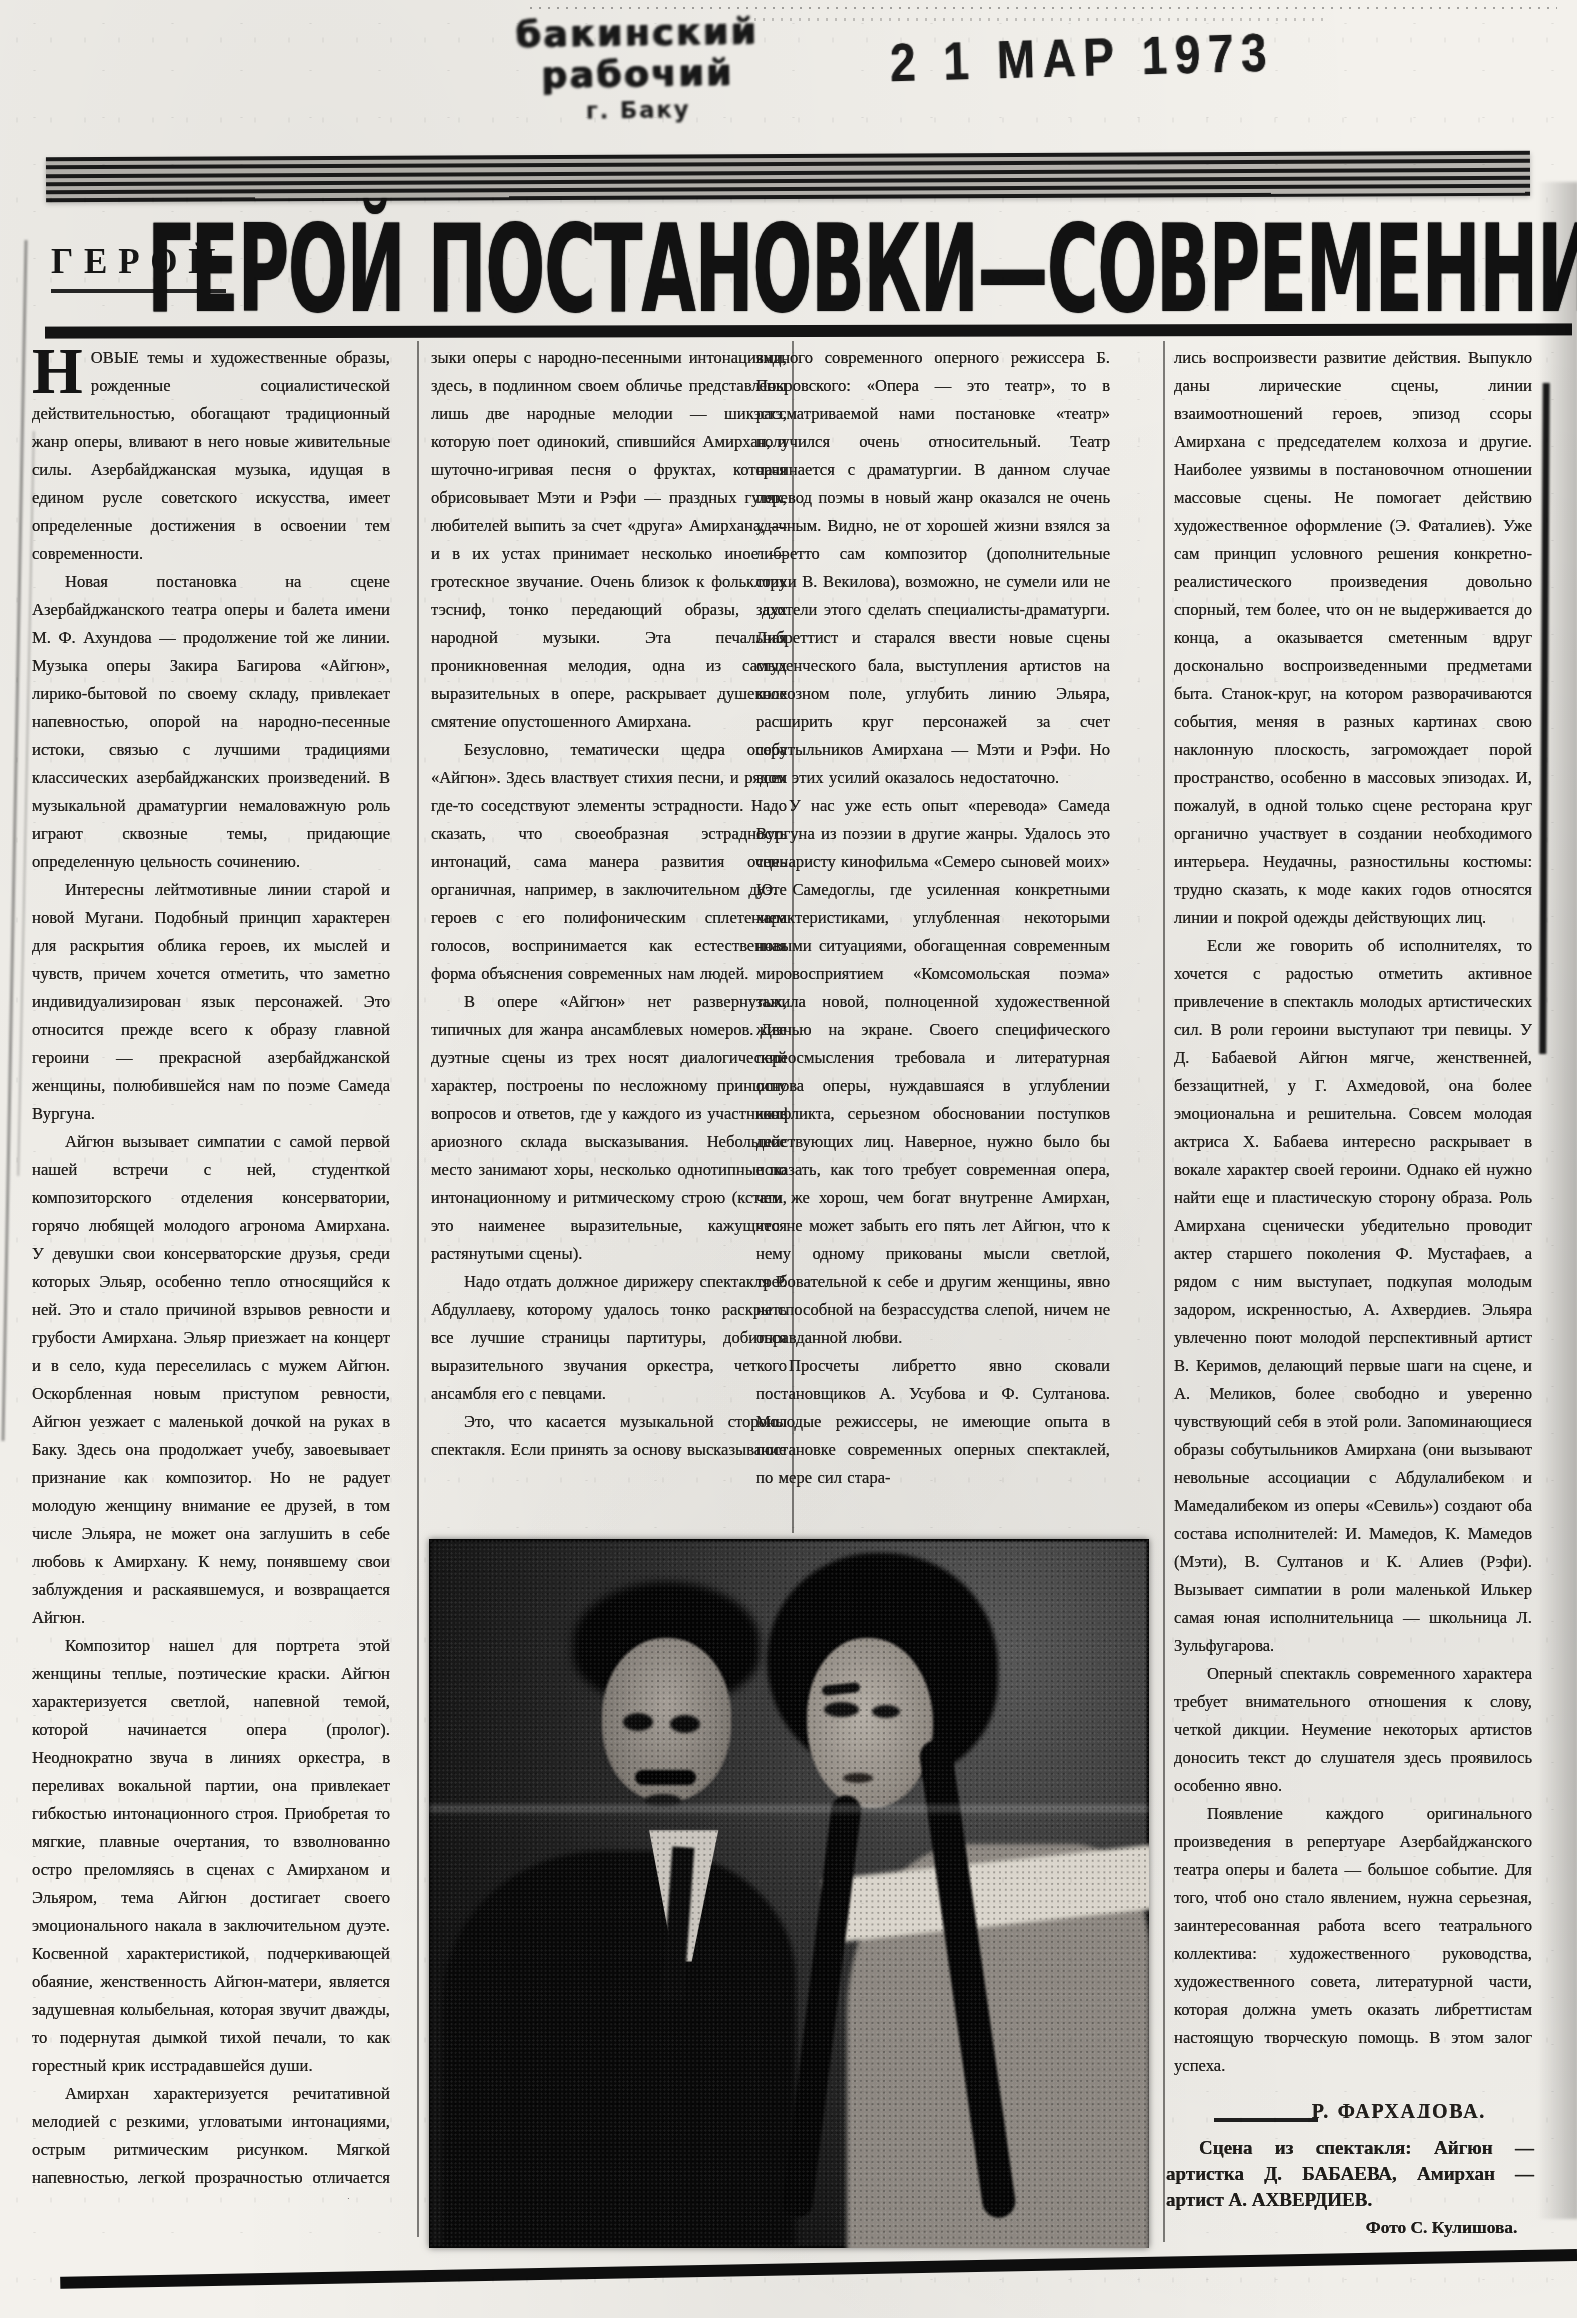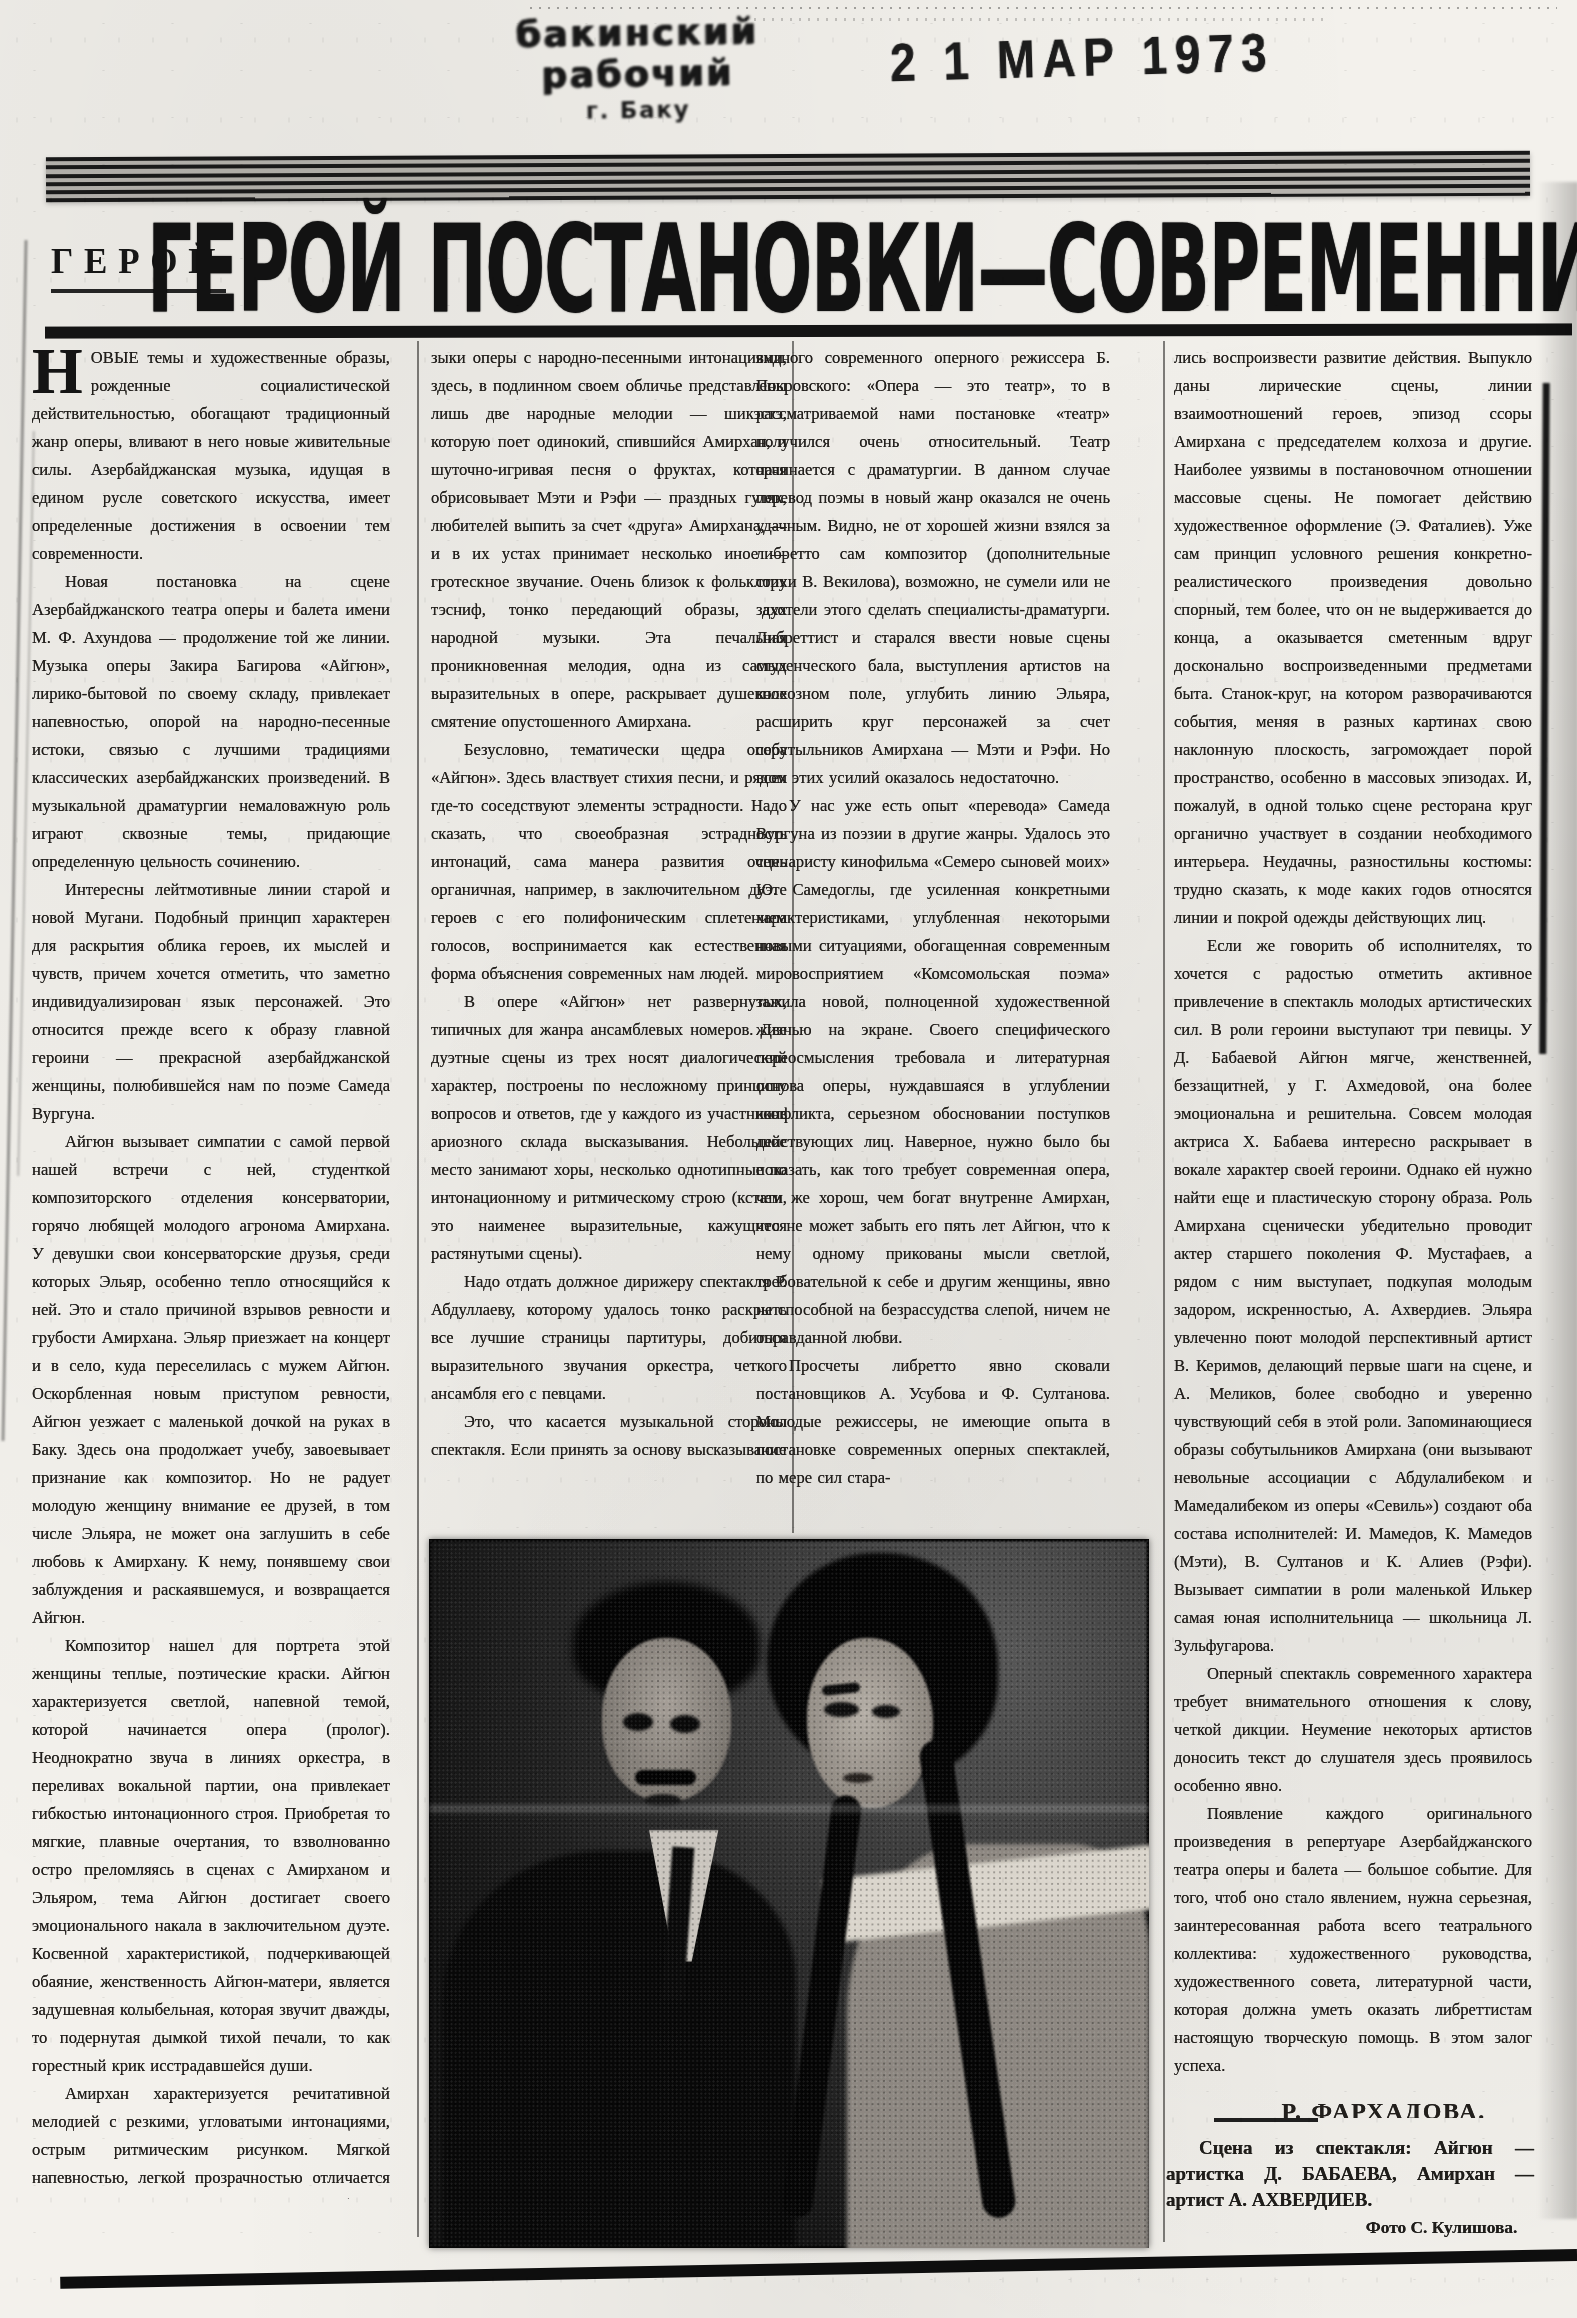--- a/index.html
+++ b/index.html
@@ -42,21 +42,21 @@
     overflow:hidden;word-spacing:1.2px;color:#221f1c;
     text-shadow:0 0 0.6px rgba(20,18,15,.8);}
   .col p{margin:0;text-indent:33px;}
   .col p:first-child{text-indent:0;}
   #col1{left:32px;width:358px;height:1855px;}
   #col2{left:431px;width:356px;height:1159px;}
   #col3{left:756px;width:354px;height:1155px;}
   #col4{left:1174px;width:358px;height:1774px;}
   #col1 .paras p:first-child::first-letter{float:left;font-size:65px;line-height:48px;
     font-weight:bold;padding:3.3px 8.3px 0 0;color:#141414;}
-  .signature{font-weight:bold;text-align:right;padding-right:46px;margin-top:16.6px;font-size:24px;
+  .signature{font-weight:bold;text-align:right;padding-right:46px;margin-top:16.6px;font-size:20px;
     letter-spacing:1.7px;}
   
   .vrule{position:absolute;width:1.7px;background:rgba(30,28,25,.55);filter:blur(0.3px);}
   #vr1{left:417px;top:341px;height:1896px;}
   #vr2{left:792px;top:341px;height:1192px;}
   #vr3{left:1163px;top:341px;height:1901px;}
   .right-shade{position:absolute;left:1537px;top:182px;width:41px;height:2037px;
     background:linear-gradient(90deg, transparent, rgba(0,0,0,.22));filter:blur(1.7px);}
   .right-bar{position:absolute;left:1541px;top:383px;width:6.6px;height:671px;background:#191919;
     transform:rotate(.3deg);filter:blur(1px);}

